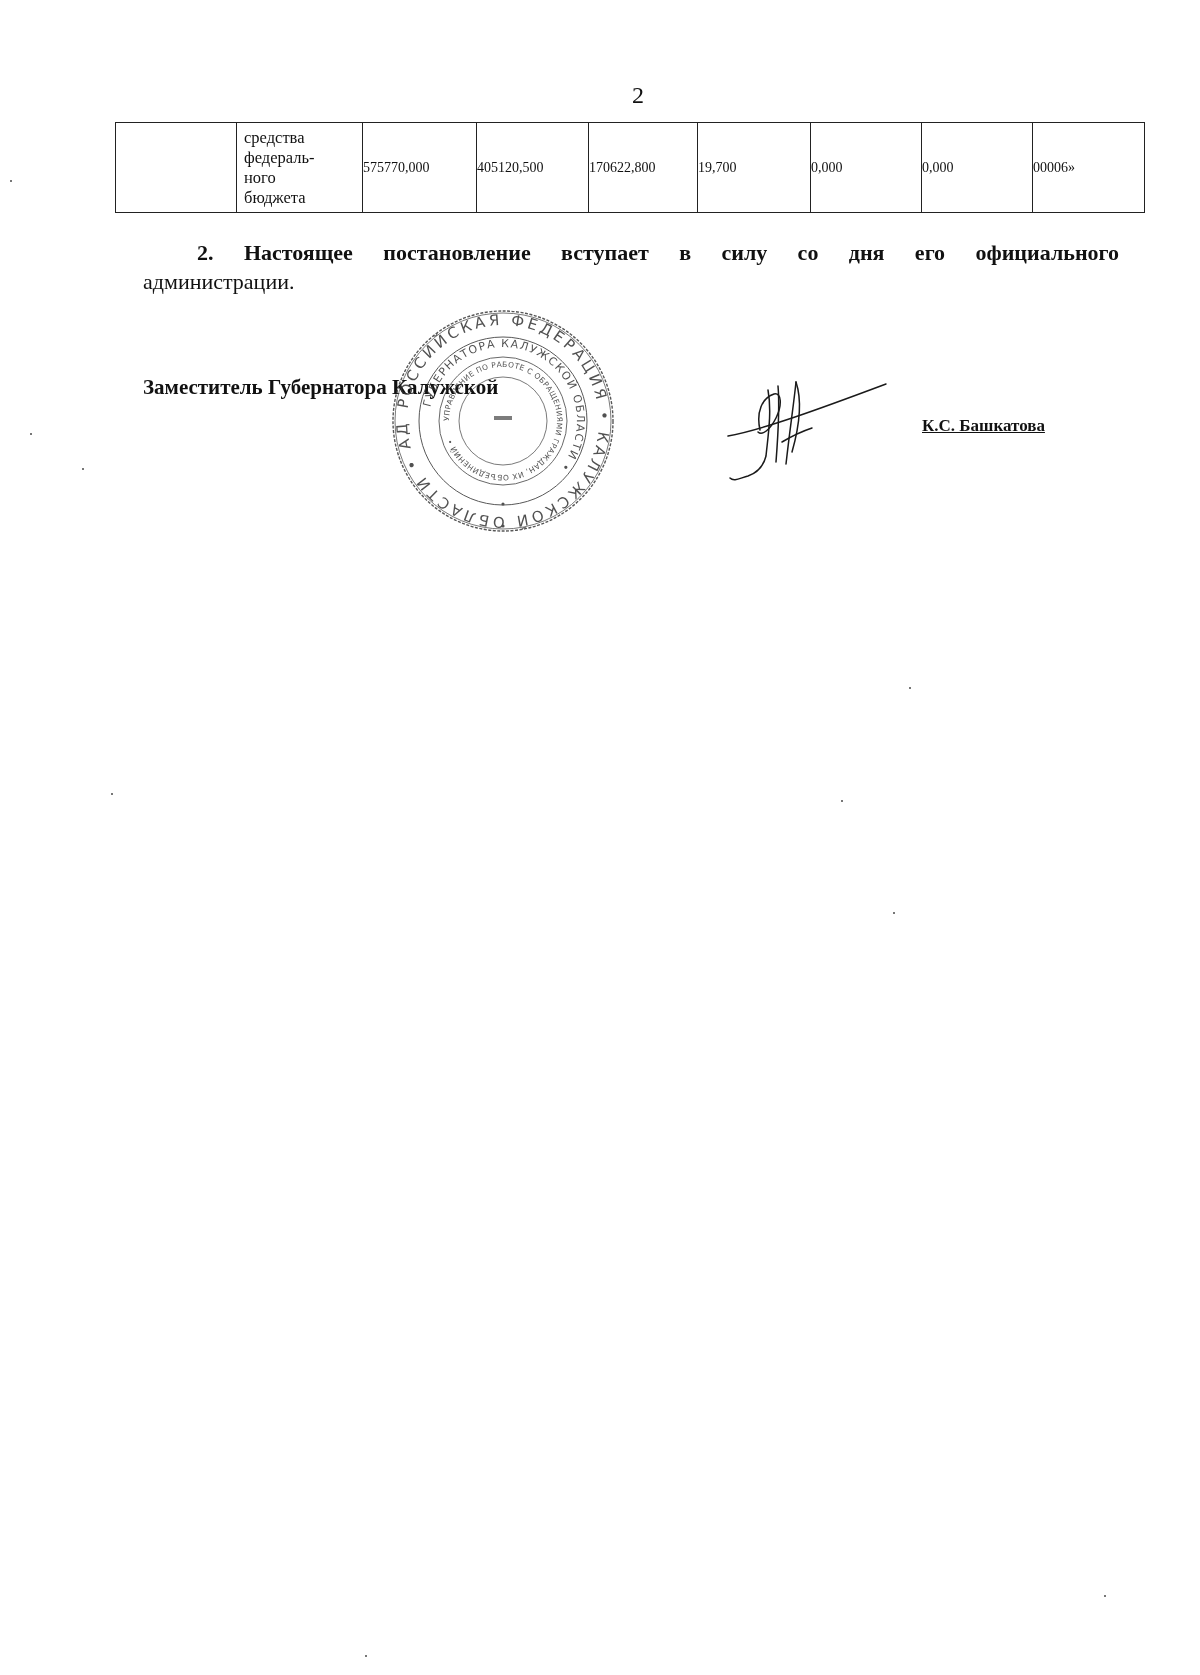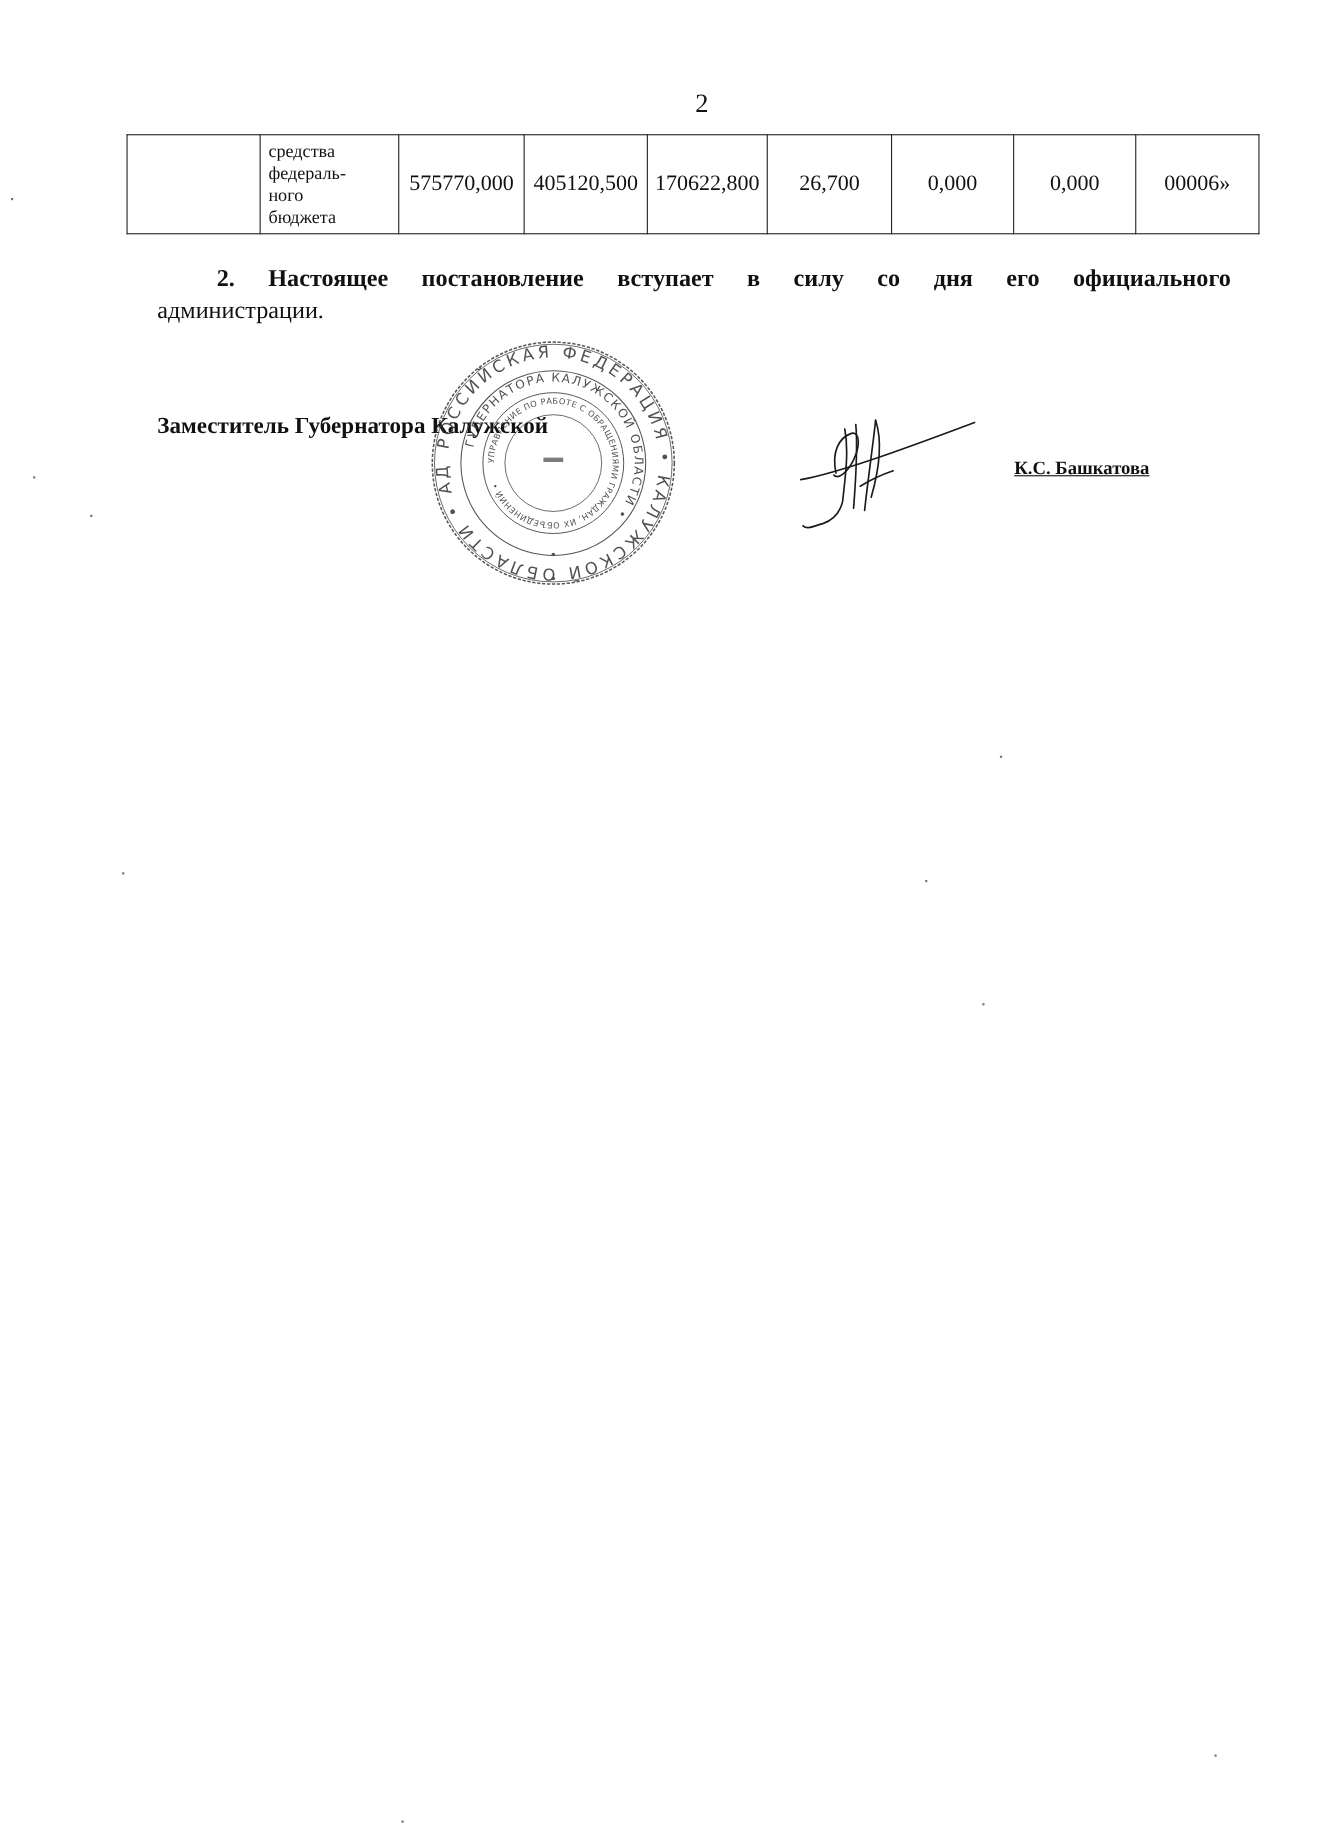--- a/index.html
+++ b/index.html
@@ -2,22 +2,22 @@
 <html><head>
 <meta charset="utf-8">
 <style>
   html, body { margin: 0; padding: 0; background: #ffffff; }
   body { width: 1200px; height: 1675px; position: relative; overflow: hidden;
          font-family: "Liberation Serif", "DejaVu Serif", serif; color: #111; }
   .page-number { position: absolute; left: 620px; top: 82px; width: 36px; text-align: center;
                  font-size: 24px; line-height: 26px; }
   table.budget { position: absolute; left: 115px; top: 122px; border-collapse: collapse;
                  table-layout: fixed; width: 1029px; height: 91px; border-radius: 13px; }
-  table.budget td { border: 1.5px solid #222; padding: 0; font-size: 20px; line-height: 21px;
-                    text-align: center; vertical-align: middle; }
+  table.budget td { border: 1.5px solid #222; padding: 0; font-size: 14px; line-height: 21px;
+                    vertical-align: middle; }
   table.budget td.label { text-align: left; padding-left: 7px; font-size: 16.5px; line-height: 20px; }
   .para { position: absolute; left: 143px; top: 238px; width: 976px; font-size: 22px; line-height: 29px;
           text-align: justify; text-align-last: left; }
   .para .first { display: block; text-indent: 54px; text-align: justify; text-align-last: justify; font-weight: bold; }
   .sig-title { position: absolute; left: 143px; top: 373px; font-weight: bold; font-size: 21px;
                line-height: 28px; z-index: 2; }
   .sig-title div { white-space: nowrap; }
   .stamp { position: absolute; left: 390px; top: 308px; width: 226px; height: 226px; z-index: 3; opacity: 0.85; }
   .signature { position: absolute; left: 722px; top: 372px; width: 180px; height: 110px; z-index: 3; }
   .sig-name { position: absolute; left: 922px; top: 412px; font-weight: bold; font-size: 17px; line-height: 28px; text-decoration: underline; }
@@ -45,21 +45,21 @@
     <td></td>
     <td class="label">
       <div>средства</div>
       <div>федераль-</div>
       <div>ного</div>
       <div>бюджета</div>
     </td>
     <td>575770,000</td>
     <td>405120,500</td>
     <td>170622,800</td>
-    <td>26,700</td>
+    <td>19,700</td>
     <td>0,000</td>
     <td>0,000</td>
     <td>00006»</td>
   </tr>
 </tbody>
   </table>
 
 <div class="para">
   <span class="first">2. Настоящее постановление вступает в силу со дня его официального</span>
   <span>администрации.</span>

